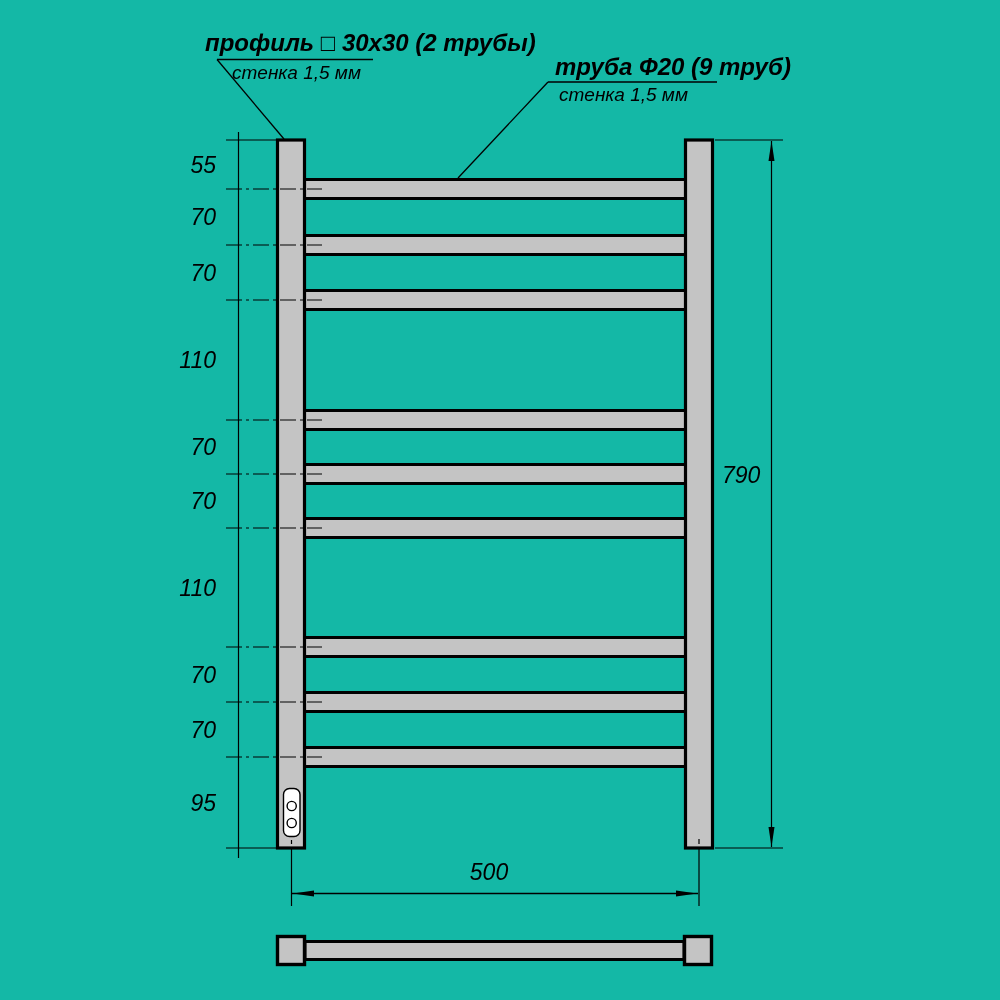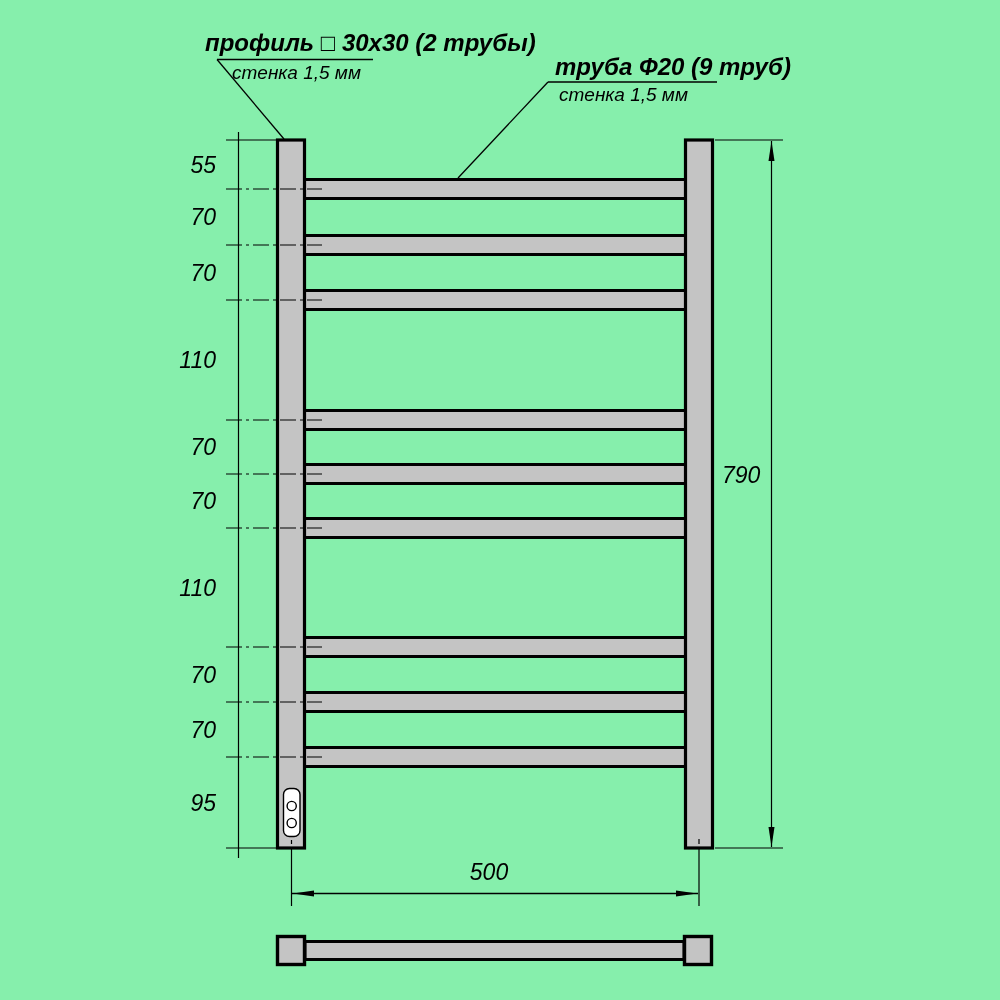--- a/index.html
+++ b/index.html
@@ -1,20 +1,20 @@
 <!DOCTYPE html>
 <html><head>
 <meta charset="utf-8">
 <style>
   html, body { margin: 0; padding: 0; background: #ffffff; }
   #stage {
     position: relative;
     width: 1000px;
     height: 1000px;
-    background: #86efac;
+    background: #14b8a6;
     font-family: "Liberation Sans", sans-serif;
     overflow: hidden;
   }
   svg { position: absolute; left: 0; top: 0; }
   text { fill: #000000; }
   .callout-title {
     font-style: italic;
     font-weight: bold;
     font-size: 24px;
   }

